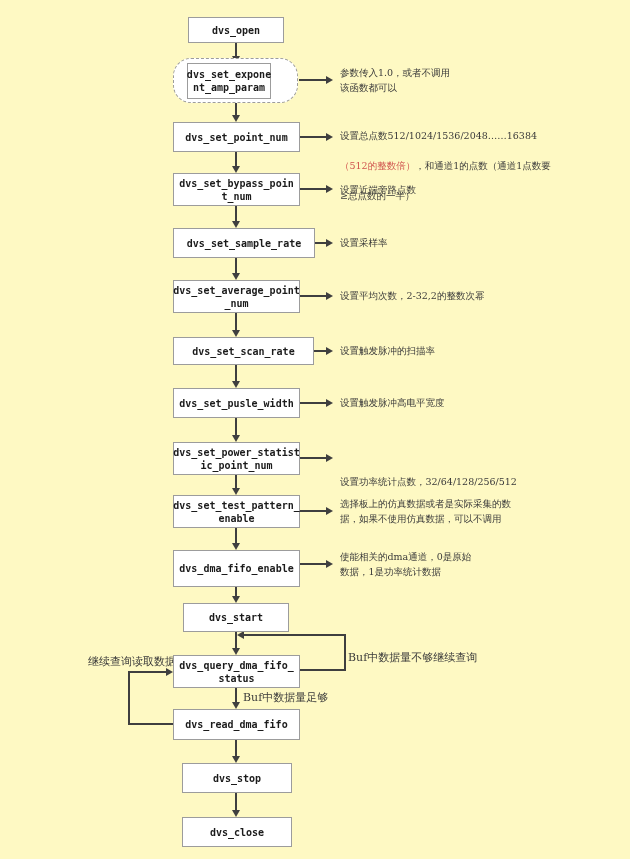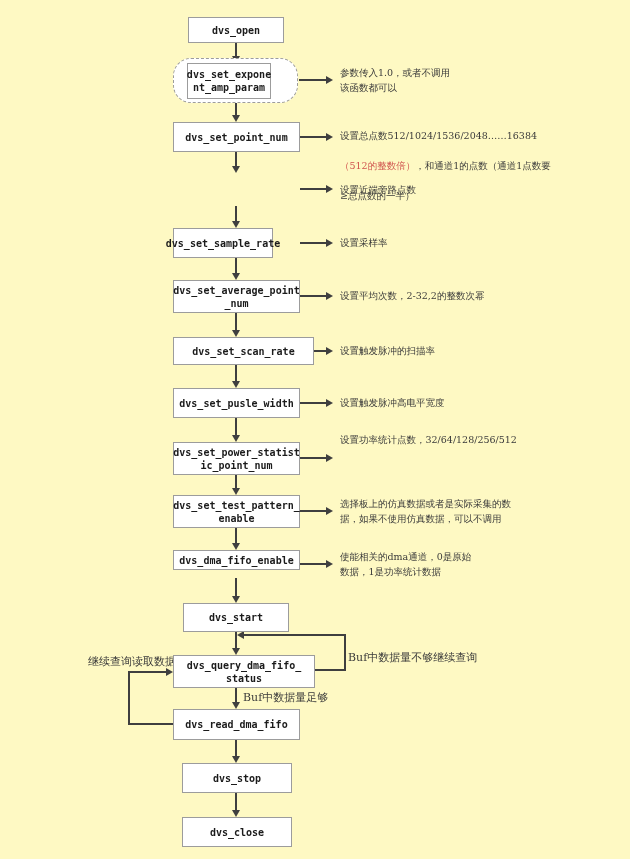--- a/index.html
+++ b/index.html
@@ -49,41 +49,43 @@
 <div class="canvas">
 
   <div class="node" style="left:188px;top:17px;width:96px;height:26px">dvs_open</div>
 
   <div class="dashed" style="left:173px;top:58px;width:125px;height:45px"></div>
   <div class="node" style="left:187px;top:63px;width:84px;height:36px">dvs_set_expone
 nt_amp_param</div>
 
   <div class="node" style="left:173px;top:122px;width:127px;height:30px">dvs_set_point_num</div>
 
+  <div class="node" style="left:173px;top:173px;width:127px;height:33px">dvs_set_bypass_poin
+t_num</div>
 
-  <div class="node" style="left:173px;top:228px;width:100px;height:30px">dvs_set_sample_rate</div>
+  <div class="node" style="left:173px;top:228px;width:142px;height:30px">dvs_set_sample_rate</div>
 
   <div class="node" style="left:173px;top:280px;width:127px;height:33px">dvs_set_average_point
 _num</div>
 
   <div class="node" style="left:173px;top:337px;width:141px;height:28px">dvs_set_scan_rate</div>
 
   <div class="node" style="left:173px;top:388px;width:127px;height:30px">dvs_set_pusle_width</div>
 
   <div class="node" style="left:173px;top:442px;width:127px;height:33px">dvs_set_power_statist
 ic_point_num</div>
 
   <div class="node" style="left:173px;top:495px;width:127px;height:33px">dvs_set_test_pattern_
 enable</div>
 
-  <div class="node" style="left:173px;top:550px;width:127px;height:20px">dvs_dma_fifo_enable</div>
+  <div class="node" style="left:173px;top:550px;width:127px;height:37px">dvs_dma_fifo_enable</div>
 
   <div class="node" style="left:183px;top:603px;width:106px;height:29px">dvs_start</div>
 
-  <div class="node" style="left:173px;top:655px;width:142px;height:33px">dvs_query_dma_fifo_
+  <div class="node" style="left:173px;top:655px;width:127px;height:33px">dvs_query_dma_fifo_
 status</div>
 
   <div class="node" style="left:173px;top:709px;width:127px;height:31px">dvs_read_dma_fifo</div>
 
   <div class="node" style="left:182px;top:763px;width:110px;height:30px">dvs_stop</div>
 
   <div class="node" style="left:182px;top:817px;width:110px;height:30px">dvs_close</div>
 
   <div class="varrow" style="left:235px;top:43px;height:13px"></div>
   <div class="varrow" style="left:235px;top:99px;height:16px"></div>
@@ -124,21 +126,21 @@
   <div class="ann" style="left:340px;top:182px">设置近端旁路点数</div>
 
   <div class="ann" style="left:340px;top:235px">设置采样率</div>
 
   <div class="ann" style="left:340px;top:288px">设置平均次数，2-32,2的整数次幂</div>
 
   <div class="ann" style="left:340px;top:343px">设置触发脉冲的扫描率</div>
 
   <div class="ann" style="left:340px;top:395px">设置触发脉冲高电平宽度</div>
 
-  <div class="ann" style="left:340px;top:432px">设置功率统计点数，32/64/128/256/512</div>
+  <div class="ann" style="left:340px;top:474px">设置功率统计点数，32/64/128/256/512</div>
 
   <div class="ann" style="left:340px;top:496px">选择板上的仿真数据或者是实际采集的数
 据，如果不使用仿真数据，可以不调用</div>
 
   <div class="ann" style="left:340px;top:549px">使能相关的dma通道，0是原始
 数据，1是功率统计数据</div>
 
   <div class="hline" style="left:298px;top:669px;width:48px"></div>
   <div class="vline" style="left:344px;top:634px;height:37px"></div>
   <div class="hline" style="left:244px;top:634px;width:102px"></div>

